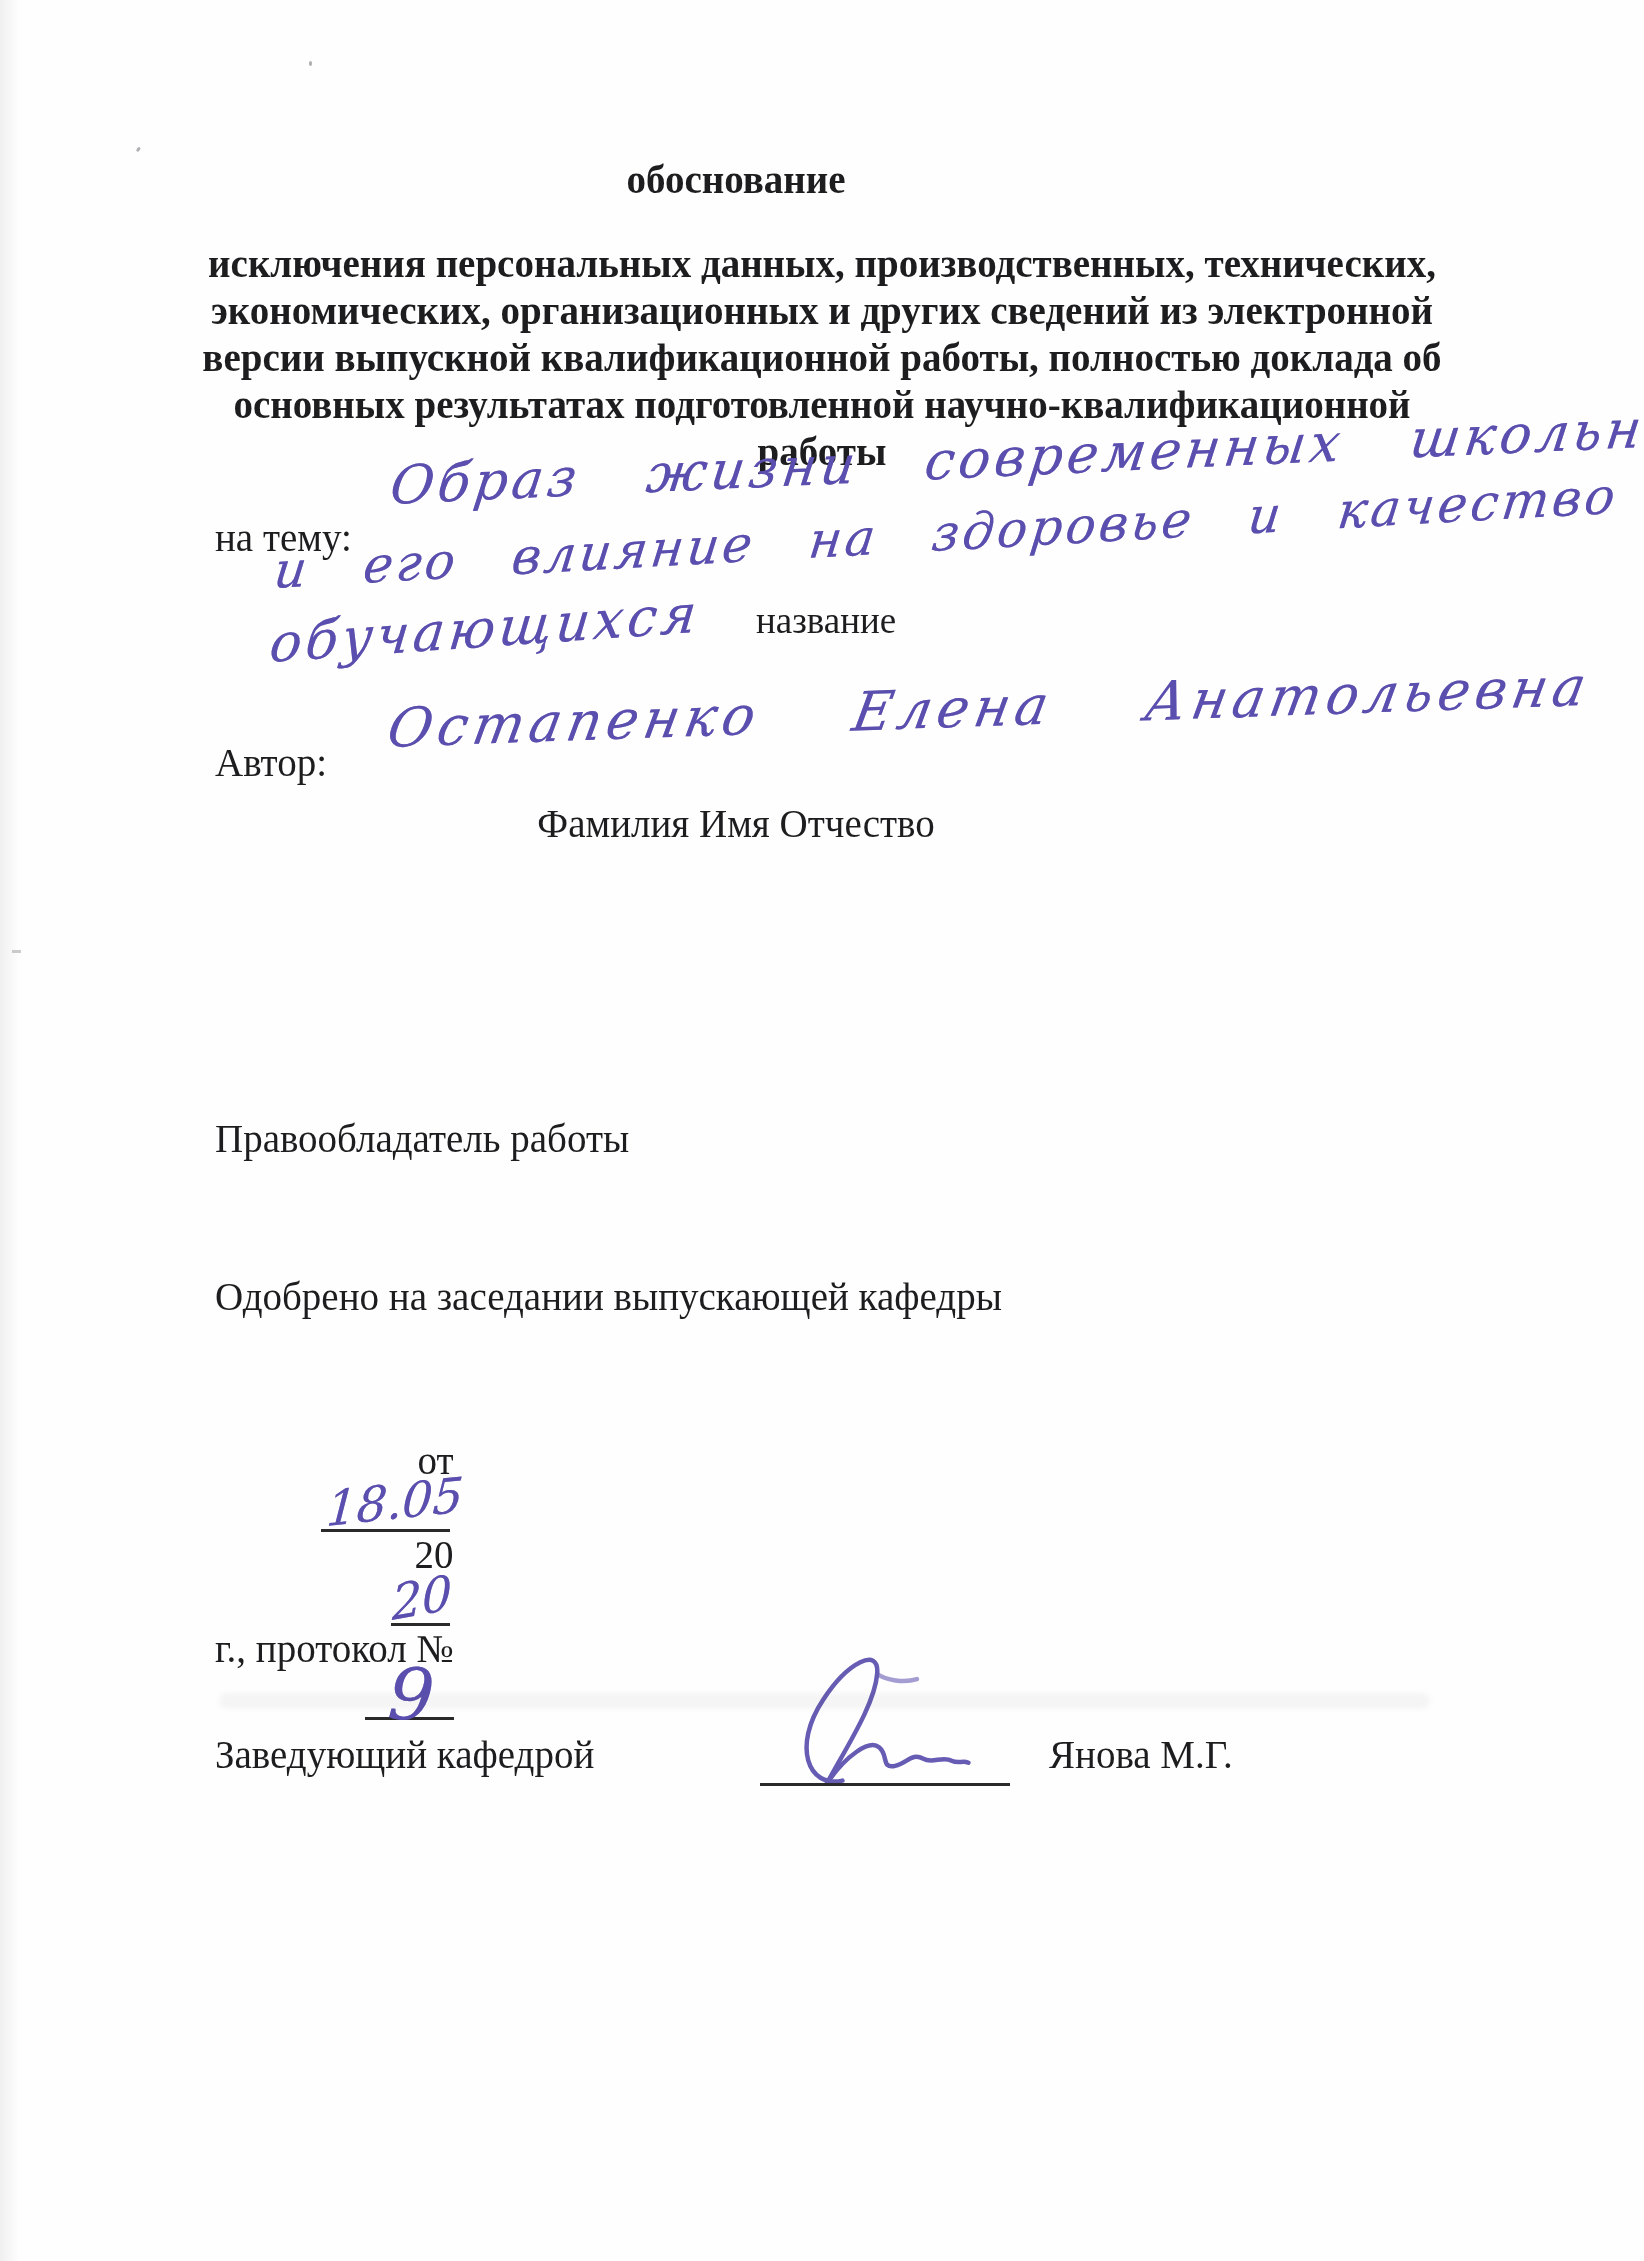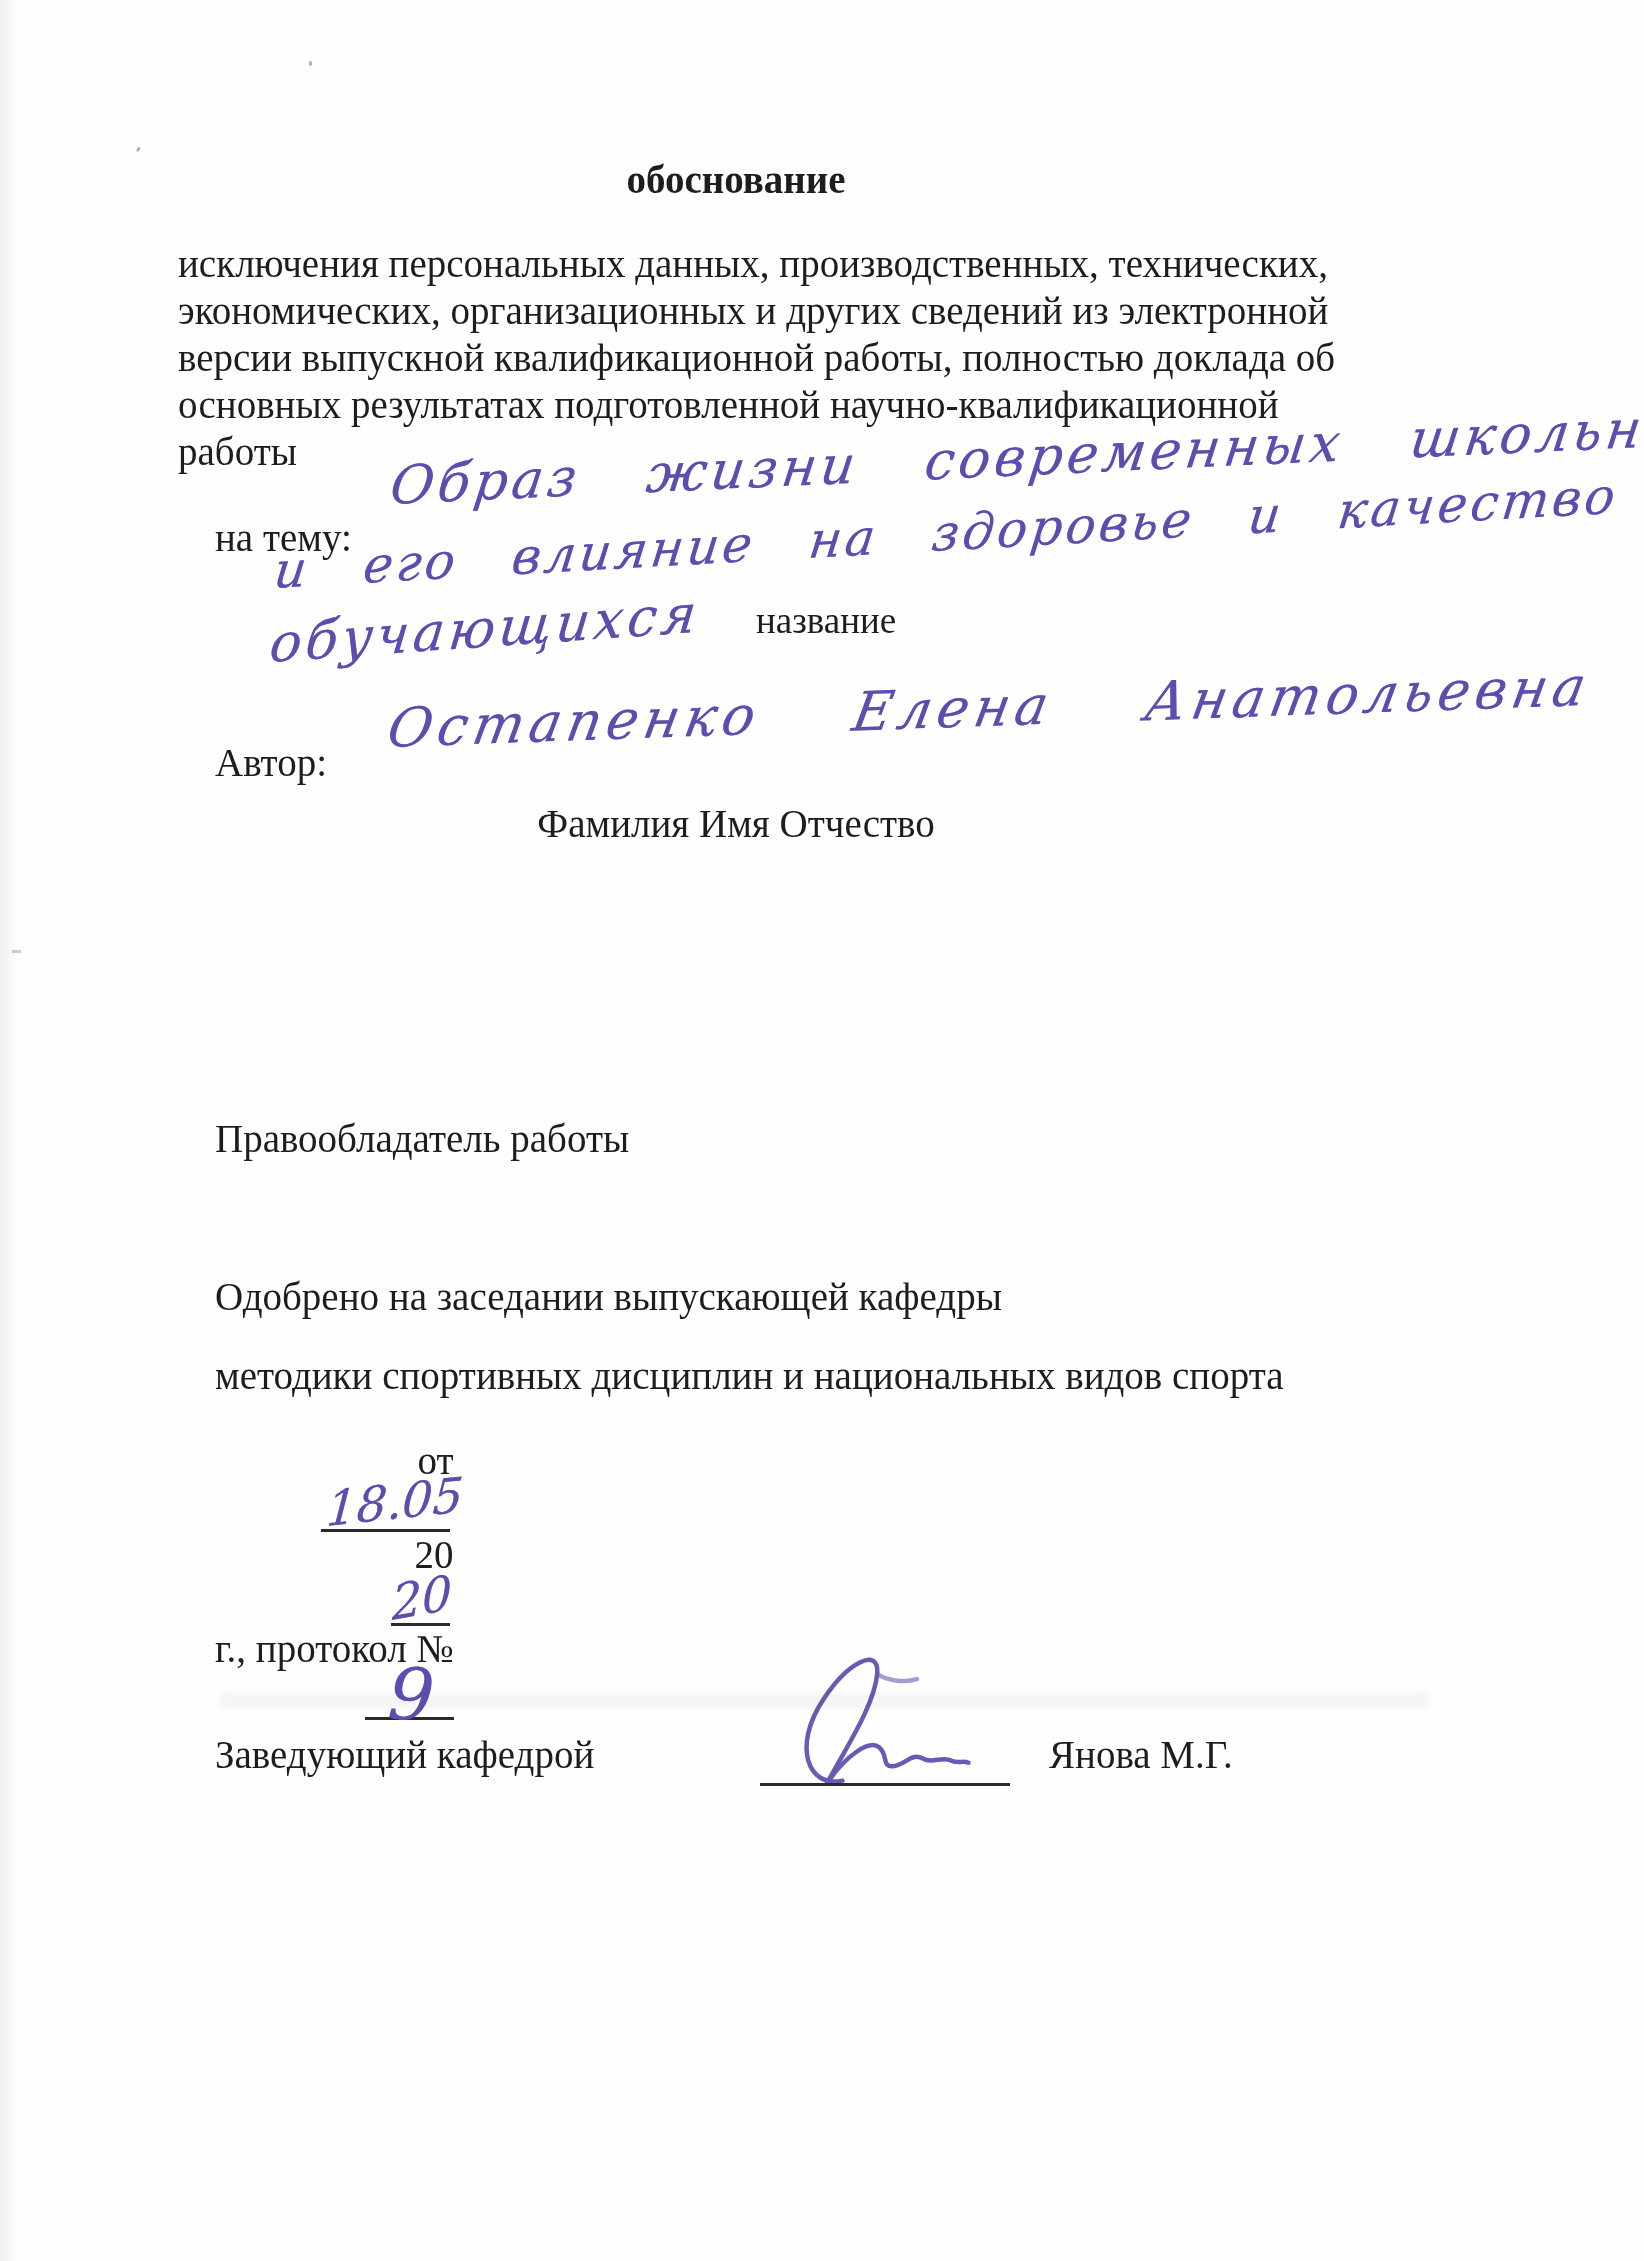--- a/index.html
+++ b/index.html
@@ -28,22 +28,22 @@
   .b{font-weight:700;}
   .i{font-style:italic;}
   .center{left:0;width:1472px;text-align:center;}
   .hand{
     font-family:"DejaVu Serif", serif;font-style:italic;color:var(--ink);
     white-space:nowrap;transform-origin:left bottom;
     text-shadow:0 0 0.6px rgba(90,79,174,0.55);
   }
   .title{top:157px;font-size:39px;}
   .para{
-    top:240px;left:178px;width:1288px;text-align:left;
-    font-size:39px;line-height:47px;font-weight:400;white-space:normal;
+    top:240px;left:178px;width:1288px;text-align:center;
+    font-size:39px;line-height:47px;font-weight:700;white-space:normal;
   }
   .para div{white-space:nowrap;}
   
   .topic-label{top:515px;left:215px;}
   .topic-l1{top:455px;left:387px;font-size:53px;letter-spacing:3.9px;word-spacing:46px;transform:rotate(-2.6deg) skewX(-10deg);}
   .topic-l2{top:542px;left:271px;font-size:50px;letter-spacing:3.2px;word-spacing:35px;transform:rotate(-3.2deg) skewX(-10deg);}
   .topic-l3{top:613px;left:267px;font-size:53px;letter-spacing:3.9px;transform:rotate(-4deg) skewX(-10deg);}
   .topic-caption{top:598px;left:756px;font-size:37px;}
   
   .author-label{top:740px;left:215px;}
@@ -102,21 +102,20 @@
   <div class="abs printed topic-caption">название</div>
 
   <div class="abs printed author-label">Автор:</div>
   <div class="abs hand author-hand">Остапенко Елена Анатольевна</div>
   <div class="abs printed center author-caption">Фамилия Имя Отчество</div>
 
 
   <div class="abs printed rights">Правообладатель работы</div>
 
   <div class="abs printed approve1">Одобрено на заседании выпускающей кафедры</div>
-  <div class="abs printed approve2">методики спортивных дисциплин и национальных видов спорта</div>
 
   <div class="abs printed date-row">
     <span>от</span>
     <span class="blank blank-date">
       <span class="hand fill">18.05</span>
     </span>
     <span>20</span>
     <span class="blank blank-year">
       <span class="hand fill fill-year">20</span>
     </span>

